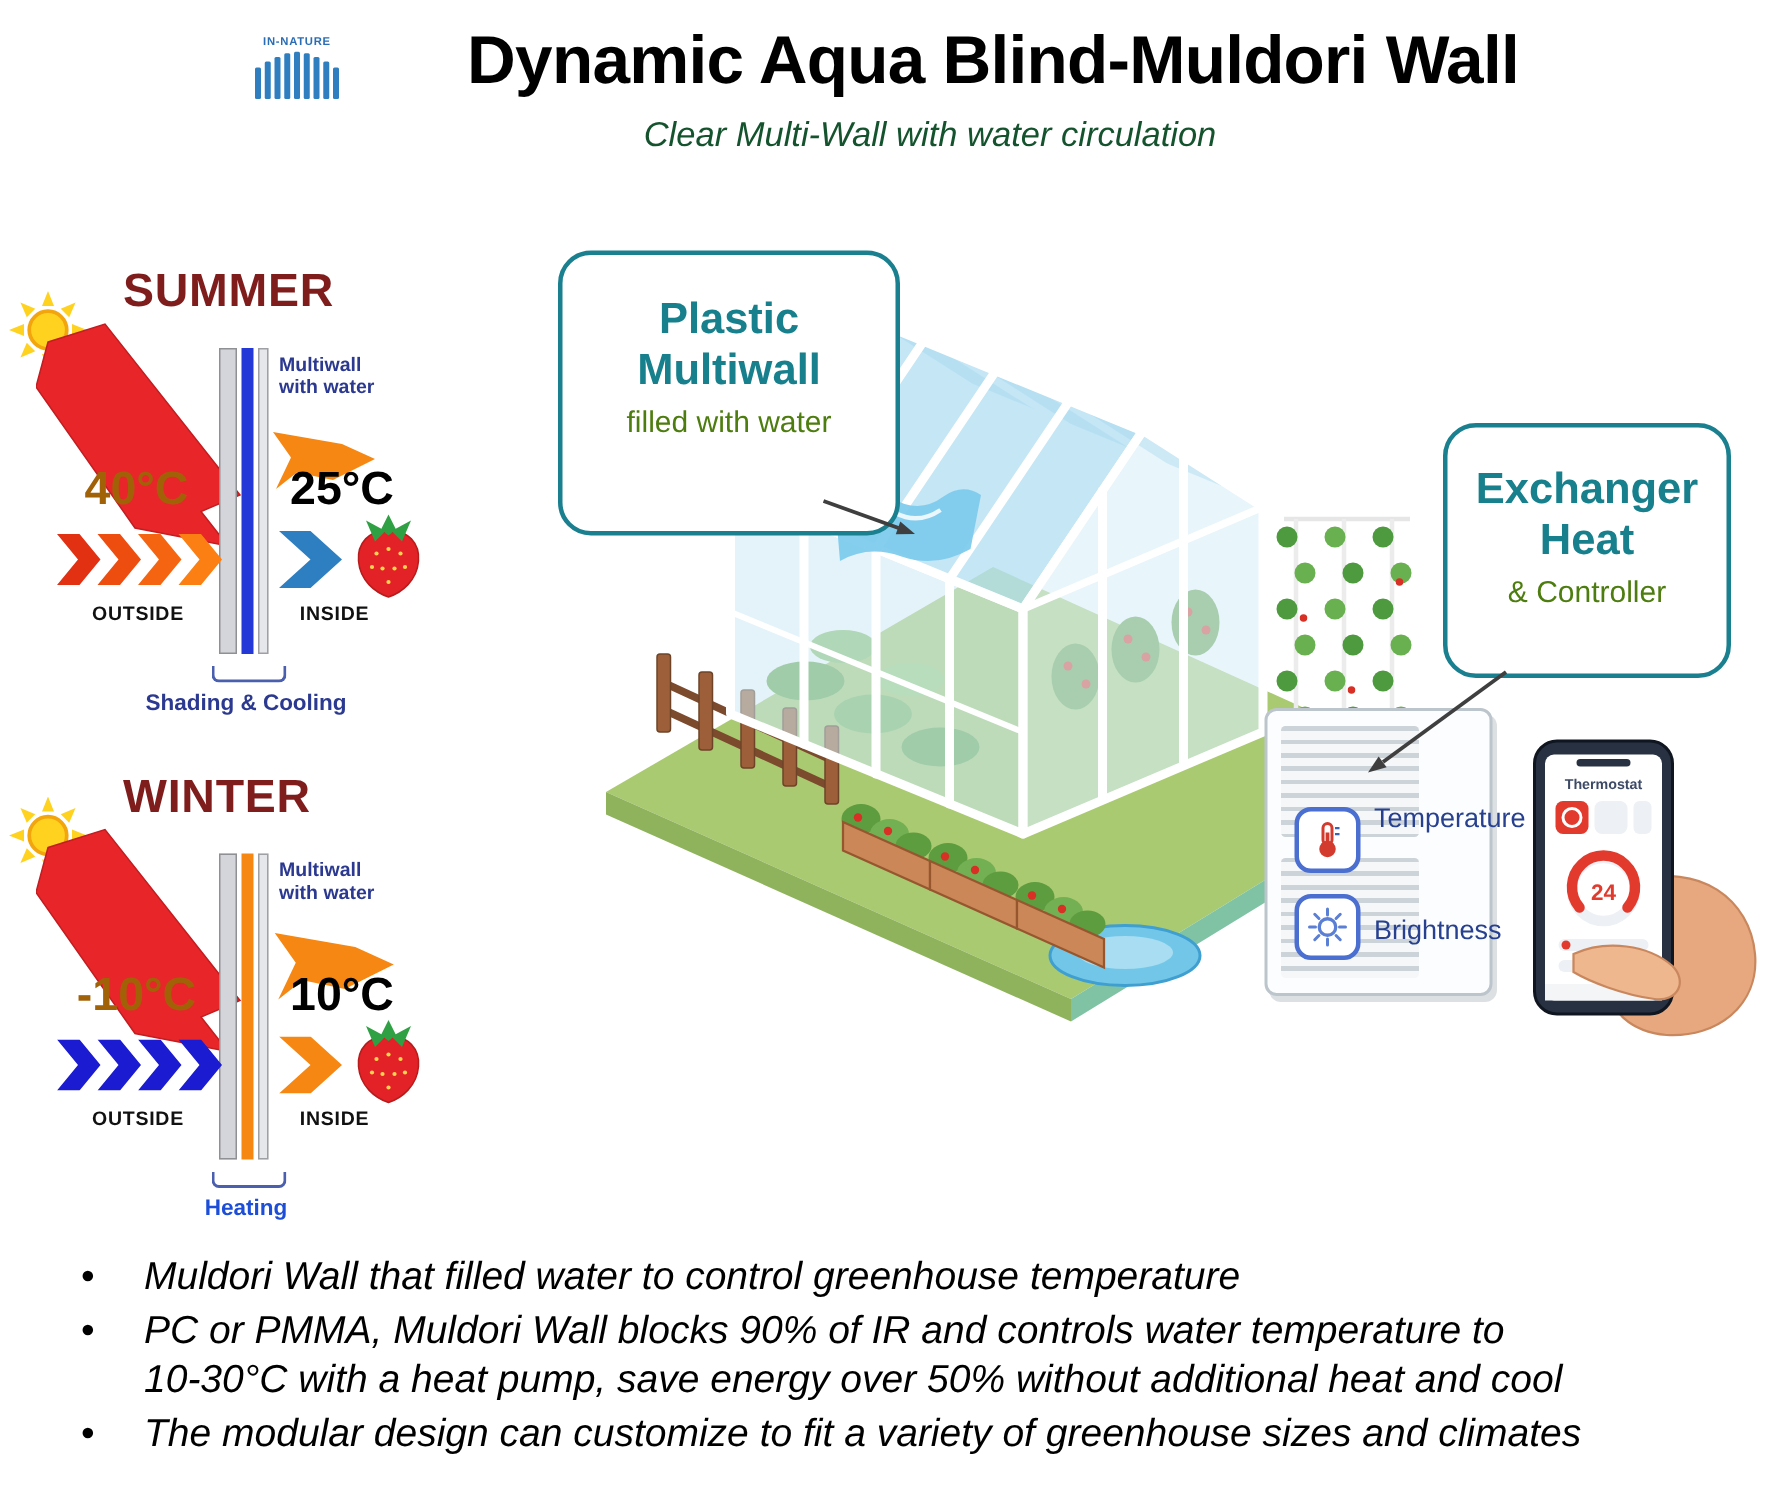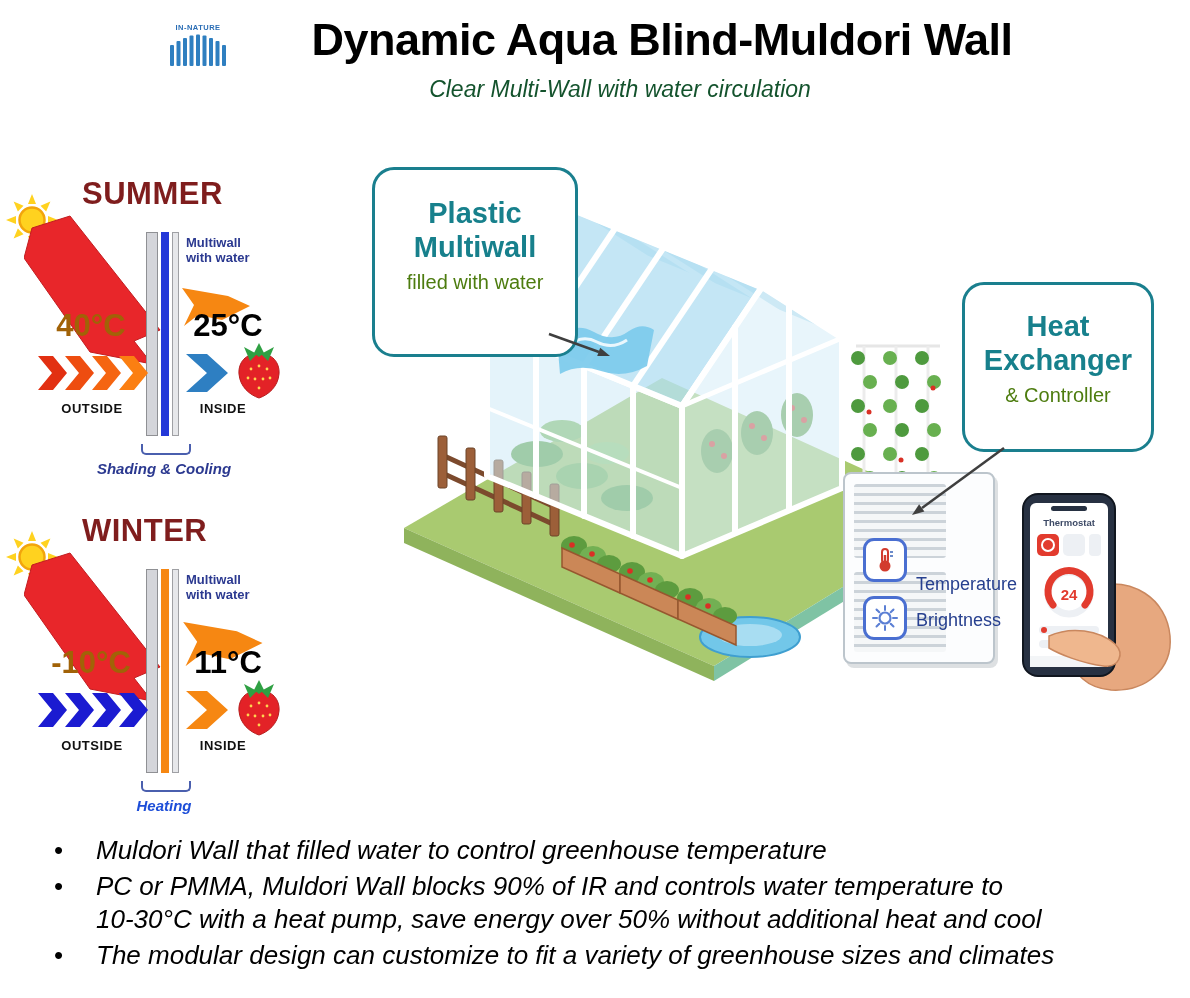--- a/index.html
+++ b/index.html
@@ -40,49 +40,49 @@
            font-size:31px;font-weight:bold;color:#000;}
   .out-chevrons{position:absolute;left:38px;top:188px;}
   .in-chevron{position:absolute;left:186px;top:186px;}
   .strawberry{position:absolute;left:230px;top:170px;}
   .side-label{position:absolute;top:233px;font-size:13px;font-weight:bold;letter-spacing:0.5px;color:#111;}
   .outside-label{left:42px;width:100px;text-align:center;}
   .inside-label{left:184px;width:78px;text-align:center;}
   .bracket{position:absolute;left:141px;top:276px;width:46px;height:9px;border:2px solid #4a5fae;
            border-top:none;border-radius:0 0 5px 5px;}
   .season-caption{position:absolute;left:56px;top:292px;width:216px;text-align:center;
-                  font-size:15px;font-weight:bold;font-style:italic;}
+                  font-size:15px;font-weight:bold;}
   .summer .season-caption{color:#2b3990;}
   .winter .season-caption{color:#1d4ed8;}
 
   
   .callout{position:absolute;background:#fff;border:3px solid #1a7f8e;border-radius:22px;
            text-align:center;box-sizing:border-box;z-index:6;}
-  .callout.multiwall{left:372px;top:167px;width:206px;height:190px;padding-top:26px;}
+  .callout.multiwall{left:372px;top:167px;width:228px;height:190px;padding-top:26px;}
   .callout.heatex{left:962px;top:282px;width:192px;height:170px;padding-top:24px;}
   .co-title{font-size:29px;font-weight:bold;color:#17808c;line-height:1.18;}
   .co-sub{font-size:20px;color:#4d7c0f;margin-top:7px;}
 
   
   .greenhouse{position:absolute;left:362px;top:196px;}
 
   
   .hx-unit{position:absolute;left:843px;top:472px;width:152px;height:192px;background:#fcfdfe;
            border:2px solid #bcc5cc;border-radius:8px;box-sizing:border-box;
            box-shadow:3px 4px 0 rgba(120,130,140,0.25);z-index:4;}
   .hx-vents{position:absolute;left:9px;width:92px;border-radius:3px;
             background:repeating-linear-gradient(180deg,#ccd3d9 0px,#ccd3d9 3px,#f5f7f8 3px,#f5f7f8 9px);}
   .hx-vents.v1{top:10px;height:74px;}
   .hx-vents.v2{top:98px;height:80px;}
   .hx-chip{position:absolute;width:44px;height:44px;background:#fff;border:3px solid #4a6fd1;
            border-radius:11px;display:flex;align-items:center;justify-content:center;box-sizing:border-box;}
   .chip-temp{left:18px;top:64px;}
   .chip-bright{left:18px;top:122px;}
   .hx-label{position:absolute;font-size:18px;color:#27408f;z-index:5;}
-  .label-temperature{left:916px;top:574px;}
+  .label-temperature{left:916px;top:535px;}
   .label-brightness{left:916px;top:610px;}
 
   
   .phone-wrap{position:absolute;left:993px;top:490px;z-index:5;}
 
   
   .bullets{position:absolute;left:40px;top:834px;width:1075px;list-style:none;margin:0;padding:0;
            font-size:26px;font-style:italic;color:#000;}
   .bullets li{display:flex;line-height:1.27;margin-bottom:3px;}
   .bullets .dot{width:56px;min-width:56px;padding-left:14px;box-sizing:border-box;font-style:normal;}
@@ -195,21 +195,21 @@
     <div class="wall">
       <div class="pane-outer"></div>
       <div class="water-layer"></div>
       <div class="pane-inner"></div>
     </div>
     <div class="wall-label">Multiwall with water</div>
     <svg class="inside-ribbon" width="84" height="56" viewBox="0 0 70 48">
       <polygon points="0,6 46,14 68,24 40,38 16,33 2,44 12,23" fill="#f68712"></polygon>
     </svg>
     <div class="out-temp">-10°C</div>
-    <div class="in-temp">11°C</div>
+    <div class="in-temp">10°C</div>
     <svg class="out-chevrons" width="112" height="34" viewBox="0 0 112 34">
       <polygon points="0,0 15,0 29,17 15,34 0,34 14,17" fill="#1b1bd1"></polygon>
       <polygon points="27,0 42,0 56,17 42,34 27,34 41,17" fill="#1b1bd1"></polygon>
       <polygon points="54,0 69,0 83,17 69,34 54,34 68,17" fill="#1b1bd1"></polygon>
       <polygon points="81,0 96,0 110,17 96,34 81,34 95,17" fill="#1b1bd1"></polygon>
     </svg>
     <svg class="in-chevron" width="46" height="38" viewBox="0 0 46 38">
       <polygon points="0,0 21,0 42,19 21,38 0,38 21,19" fill="#f68712"></polygon>
     </svg>
     <svg class="strawberry" width="58" height="62" viewBox="0 0 58 62">
@@ -373,22 +373,22 @@
       </g>
     </g>
   </svg>
 
   <div class="callout multiwall">
     <div class="co-title">Plastic</div>
     <div class="co-title">Multiwall</div>
     <div class="co-sub">filled with water</div>
   </div>
   <div class="callout heatex">
+    <div class="co-title">Exchanger</div>
     <div class="co-title">Heat</div>
-    <div class="co-title">Exchanger</div>
     <div class="co-sub">&amp; Controller</div>
   </div>
 
   <div class="hx-unit">
     <div class="hx-vents v1"></div>
     <div class="hx-vents v2"></div>
     <div class="hx-chip chip-temp">
       <svg width="28" height="28" viewBox="0 0 28 28">
         <rect x="11" y="3" width="6" height="14" rx="3" fill="#fff" stroke="#d23b2e" stroke-width="2"></rect>
         <line x1="14" y1="9" x2="14" y2="16" stroke="#d23b2e" stroke-width="2.5"></line>

